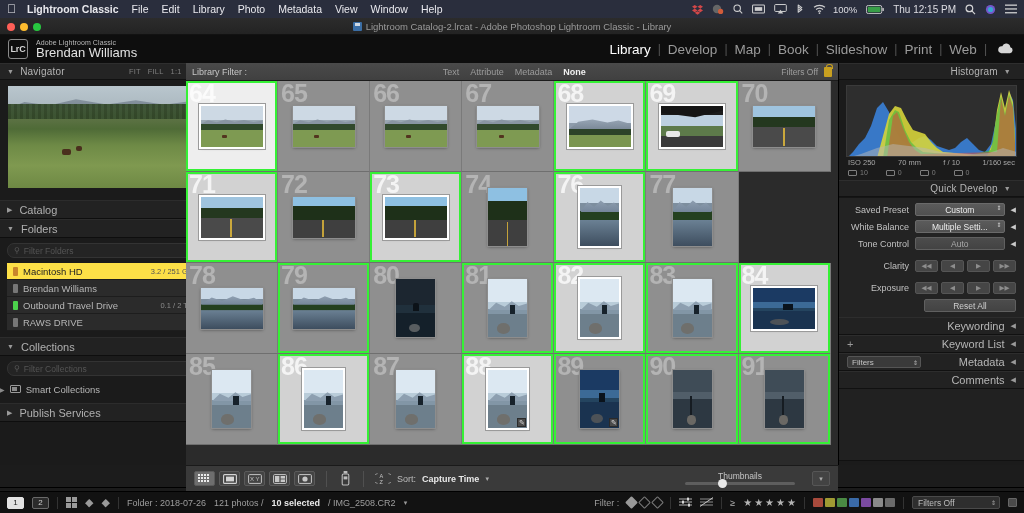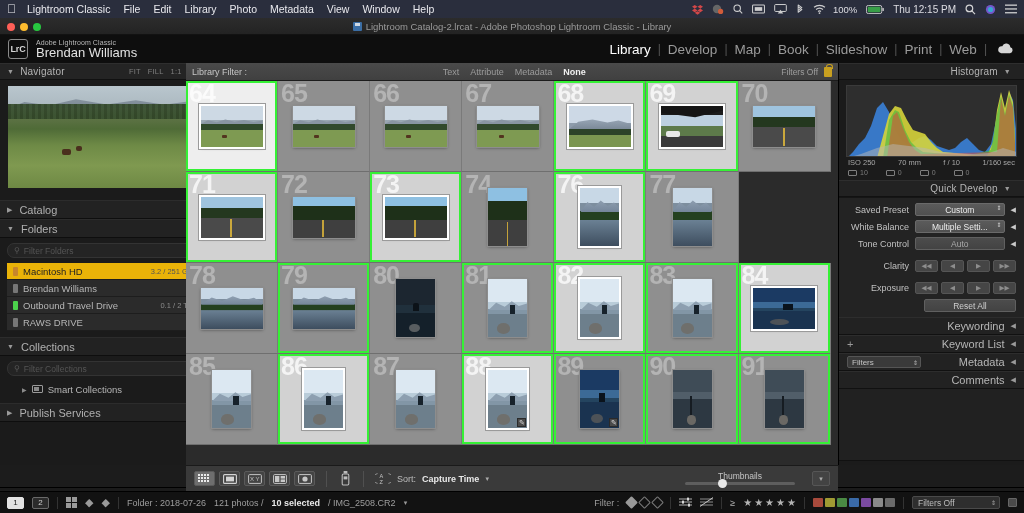--- a/index.html
+++ b/index.html
@@ -13,21 +13,21 @@
   #app { position: relative; width: 1024px; height: 513px; background: #1c1c1c; }
 
   
   .macbar {
     position: absolute; top: 0; left: 0; width: 1024px; height: 18px;
     background: #2a2e3d; display: flex; align-items: center;
     padding: 0 7px; color: #e9e9ee; font-size: 10.5px;
   }
   .macbar .apple { font-size: 12px; margin-right: 11px; line-height: 1; }
   .macbar .mitem { margin-right: 13px; white-space: nowrap; }
-  .macbar .mitem.bold { font-weight: normal; }
+  .macbar .mitem.bold { font-weight: bold; }
   .macbar .spacer { flex: 1; }
   .macbar .ritem { margin-left: 9px; display: flex; align-items: center; opacity: .92; }
   .macbar svg { display: block; }
 
   
   .titlebar {
     position: absolute; top: 18px; left: 0; width: 1024px; height: 17px;
     background: linear-gradient(#2c2c2c,#232323);
     border-bottom: 1px solid #121212;
     display: flex; align-items: center; justify-content: center;
@@ -124,32 +124,32 @@
     font-size: 8.5px; color: #555;
   }
   .filterbox .mag { margin-right: 4px; font-size: 8px; }
 
   .folderlist { margin: 0 7px; }
   .folder-item {
     height: 17px; display: flex; align-items: center; padding: 0 6px;
     font-size: 9.5px; color: #b6b6b6; background: #2b2b2b;
     border-bottom: 1px solid #1d1d1d; gap: 5px;
   }
-  .folder-item.sel { background: #eab308; color: #222; }
+  .folder-item.sel { background: #fde047; color: #222; }
   .folder-item .hd {
     width: 5px; height: 9px; border-radius: 1px; background: #777; flex: none;
   }
   .folder-item .cap { margin-left: auto; font-size: 7.5px; color: #8c8c8c; }
   .folder-item.sel .cap { color: #555; }
   .folder-item .arrow { font-size: 8px; color: #9a9a9a; margin-left: 5px; }
   .folder-item.sel .arrow { color: #555; }
 
   .smart-row {
     height: 16px; display:flex; align-items:center; gap:5px;
-    padding-left: 22px; font-size: 9.5px; color: #b6b6b6;
+    font-size: 9.5px; color: #b6b6b6;
   }
   .smart-row .tri { font-size:6px; color:#8a8a8a; }
   .smart-row .boxico {
     width: 11px; height: 8px; border: 1px solid #9a9a9a; border-radius: 1px;
     position: relative;
   }
   .smart-row .boxico::after{content:"";position:absolute;left:1px;top:1px;width:5px;height:4px;background:#8a8a8a;}
 
   
   .lbtns {

